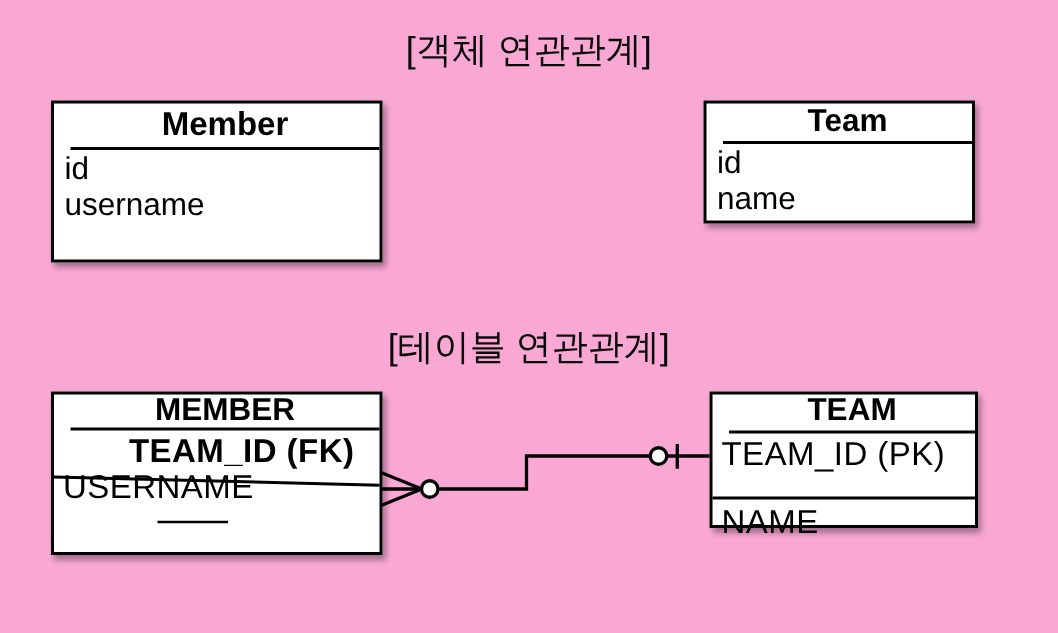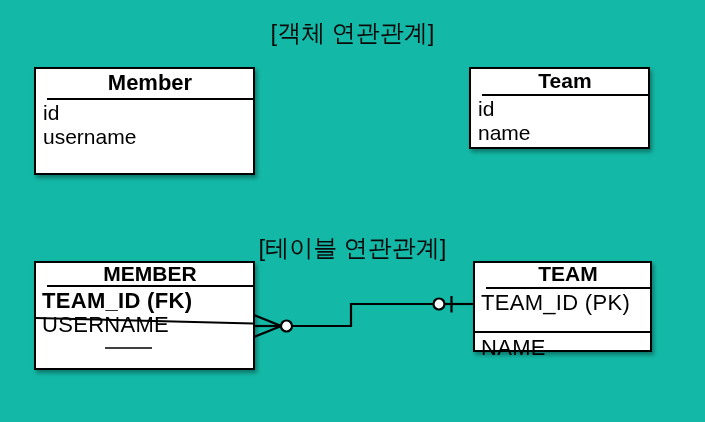--- a/index.html
+++ b/index.html
@@ -1,17 +1,17 @@
 <!DOCTYPE html>
 <html><head>
 <meta charset="utf-8">
 <style>
   html,body{margin:0;padding:0;background:#ffffff;}
   .canvas{
-    position:relative;width:705px;height:422px;background:#14b8a6;overflow:hidden;
+    position:relative;width:705px;height:422px;background:#f9a8d4;overflow:hidden;
     font-family:"Liberation Sans","DejaVu Sans",sans-serif;color:#000;
   }
   .sec-title{
     position:absolute;left:0;right:0;text-align:center;
     font-size:24px;font-weight:500;color:#0a0a0a;letter-spacing:0px;
   }
   .box{
     position:absolute;box-sizing:border-box;background:#fff;
     border:2.5px solid #000;
     box-shadow:2px 3px 4px rgba(0,0,0,0.35);
@@ -42,25 +42,25 @@
     <div class="row obj-row" style="height:24px;line-height:25px;">id</div>
     <div class="row obj-row" style="height:24px;line-height:25px;">username</div>
   </div>
 
   <div class="box" style="left:469px;top:67px;width:181px;height:82px;">
     <div class="box-header" style="height:27px;line-height:24px;font-size:21px;">Team</div>
     <div class="row obj-row" style="height:24px;line-height:25px;">id</div>
     <div class="row obj-row" style="height:24px;line-height:25px;">name</div>
   </div>
 
-  <div class="sec-title" style="top:232px;text-align:center;">[테이블 연관관계]</div>
+  <div class="sec-title" style="top:215px;text-align:center;">[테이블 연관관계]</div>
 
   <div class="box" style="left:34px;top:261px;width:221px;height:109px;">
     <div class="box-header" style="height:24px;line-height:21px;font-size:21px;">MEMBER</div>
-    <div class="row tbl-row bold" style="height:27px;line-height:27px;">TEAM_ID (FK)</div>
+    <div class="row tbl-row bold" style="height:27px;line-height:27px;margin-left:44px;">TEAM_ID (FK)</div>
     <div class="row tbl-row" style="height:22px;line-height:22px;">USERNAME</div>
   </div>
 
   <div class="box" style="left:473px;top:261px;width:179px;height:91px;">
     <div class="box-header" style="height:26px;line-height:22px;font-size:21px;">TEAM</div>
     <div class="row tbl-row" style="height:44px;line-height:27px;border-bottom:2.5px solid #000;">TEAM_ID (PK)</div>
     <div class="row tbl-row" style="height:31px;line-height:29px;">NAME</div>
   </div>
 
   <svg class="overlay" width="705" height="422" viewBox="0 0 705 422">

